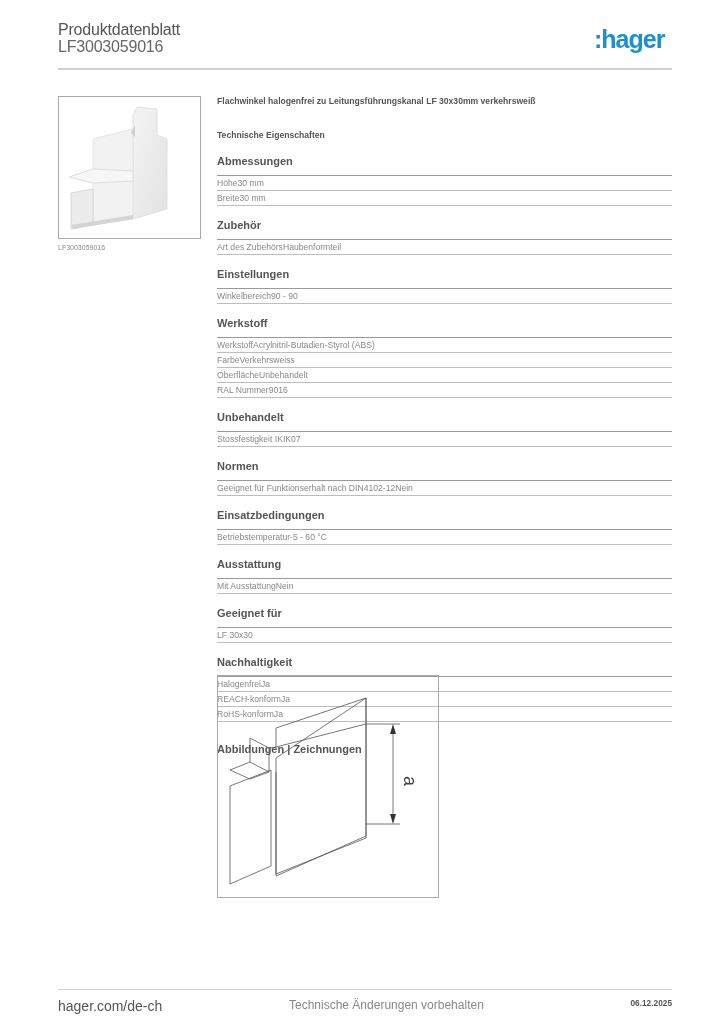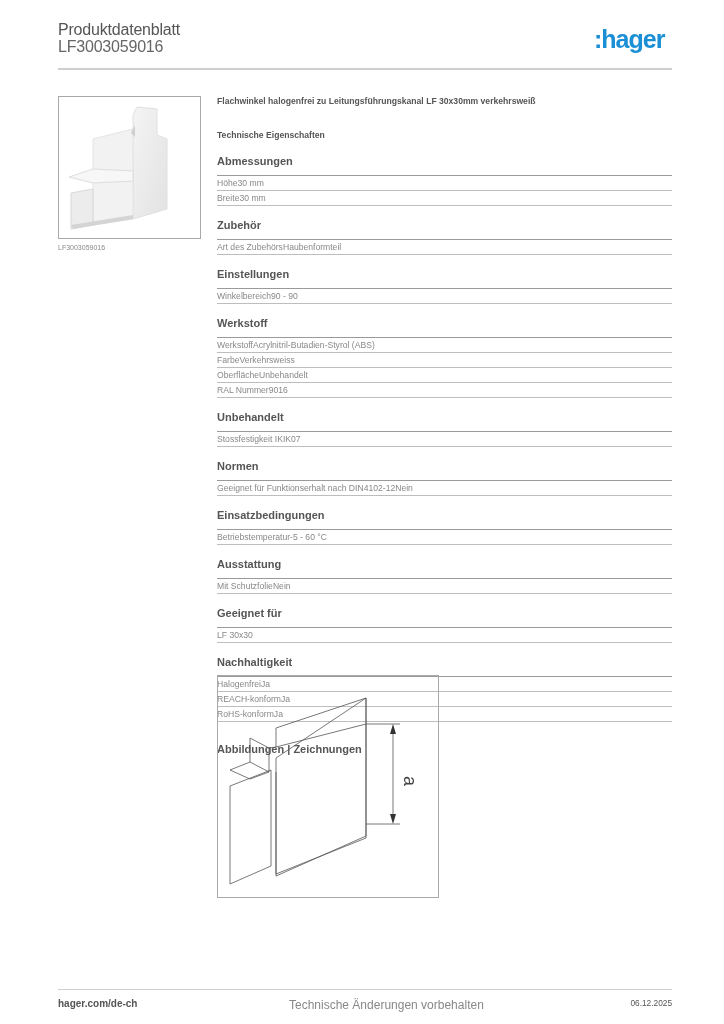--- a/index.html
+++ b/index.html
@@ -13,23 +13,23 @@
   .main { position: absolute; left: 217px; top: 96px; width: 455px; }
   .desc { font-size: 8.6px; font-weight: bold; color: #555; height: 12px; }
   .techhead { font-size: 8.6px; font-weight: bold; color: #555; margin-top: 22px; height: 12px; }
   .section { margin-top: 13px; }
   .section.big { }
   .sec-title { font-size: 11px; font-weight: bold; color: #555; height: 12px; line-height: 12px; border-bottom: 1px solid #9a9a9a; padding-bottom: 8px; }
   .row { display: flex; justify-content: flex-start; font-size: 8.6px; color: #888; height: 14px; line-height: 14px; border-bottom: 1px solid #bdbdbd; }
   .drawhead { font-size: 11px; font-weight: bold; color: #555; margin-top: 21px; height: 12px; }
   .drawing { position: absolute; left: 217px; top: 675px; width: 222px; height: 223px; border: 1px solid #a9a9a9; box-sizing: border-box; }
   .ftr-rule { position: absolute; left: 58px; top: 989px; width: 614px; height: 1px; background: #cfcfcf; }
-  .ftr-left { position: absolute; left: 58px; top: 998px; font-size: 10px; font-weight: bold; color: #555; }
+  .ftr-left { position: absolute; left: 58px; top: 998px; font-size: 14px; font-weight: normal; color: #555; }
   .ftr-mid { position: absolute; left: 289px; top: 998px; font-size: 12px; color: #888; }
-  .ftr-right { position: absolute; right: 52px; top: 998px; font-size: 8.3px; font-weight: normal; color: #555; }
+  .ftr-right { position: absolute; right: 52px; top: 998px; font-size: 8.3px; font-weight: bold; color: #555; }
 </style>
 </head>
 <body>
 
 <div class="hdr-title">Produktdatenblatt</div>
 <div class="hdr-code">LF3003059016</div>
 <div class="logo">:hager</div>
 <div class="hdr-rule"></div>
 
 <div class="thumb">
@@ -122,21 +122,21 @@
     <div class="sec-title">Einsatzbedingungen</div>
     <div class="row">
         <span>Betriebstemperatur</span>
         <span>-5 - 60 °C</span>
       </div>
   </div>
 
   <div class="section">
     <div class="sec-title">Ausstattung</div>
     <div class="row">
-        <span>Mit Schutzfolie</span>
+        <span>Mit Ausstattung</span>
         <span>Nein</span>
       </div>
   </div>
 
   <div class="section big">
     <div class="sec-title">Geeignet für</div>
     <div class="row">
         <span>LF 30x30</span>
         <span></span>
       </div>

